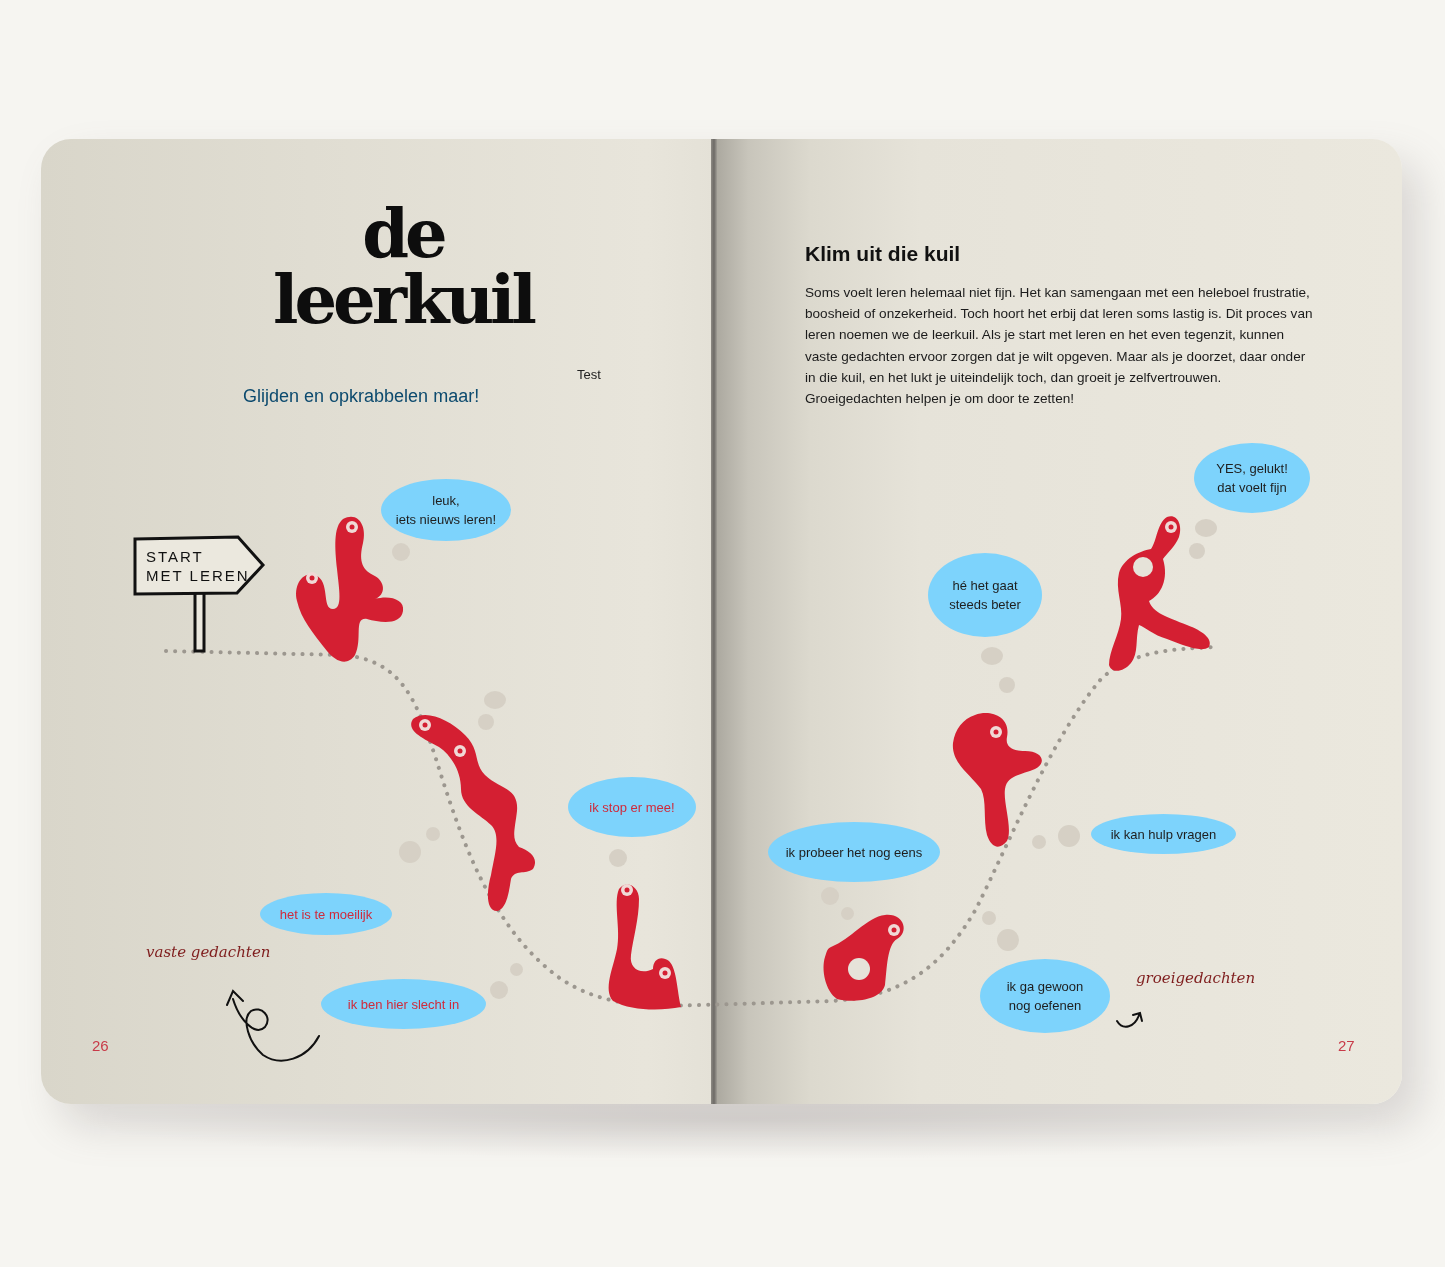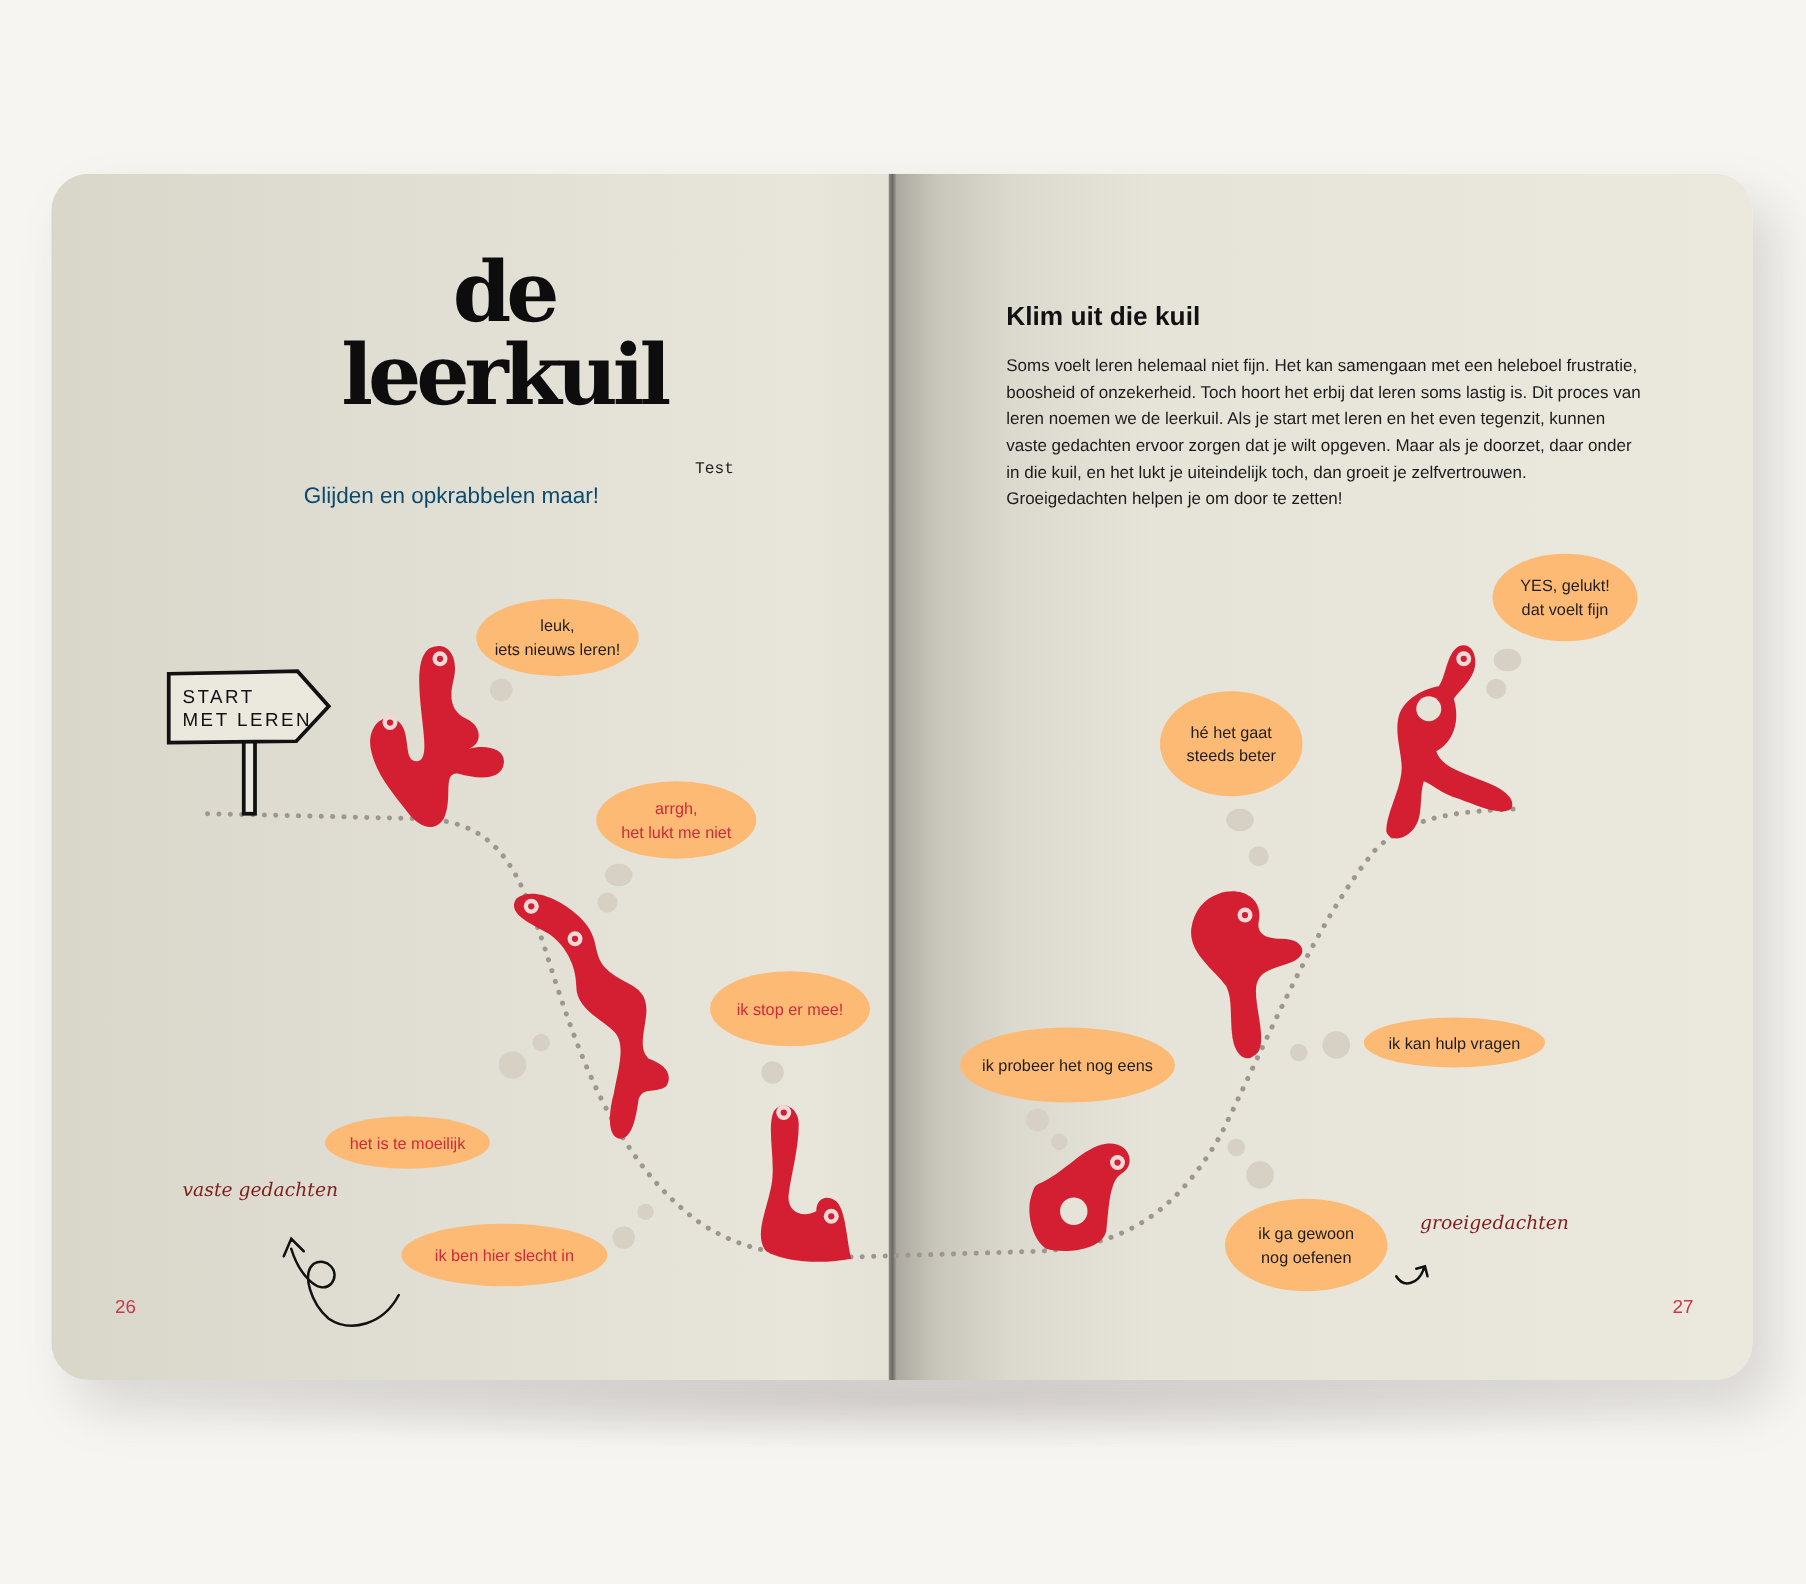--- a/index.html
+++ b/index.html
@@ -8,27 +8,27 @@
   .spread{position:absolute;left:41px;top:139px;width:1361px;height:965px;border-radius:30px;overflow:hidden;
     box-shadow:18px 22px 40px rgba(120,110,110,0.22);}
   .page{position:absolute;top:0;height:965px;}
   .page-left{left:0;width:673px;background:linear-gradient(90deg,#d9d6ca 0%,#e0ddd2 40%,#e8e5db 90%,#e4e1d7 100%);}
   .page-right{left:673px;width:688px;background:linear-gradient(90deg,#a9a69d 0%,#c8c5bb 5%,#dcd9ce 14%,#e6e3d9 30%,#ebe8de 100%);}
   .gutter{position:absolute;left:670px;top:0;width:6px;height:965px;background:linear-gradient(90deg,#8d8a84,#6d6a66,#a19e96);}
 
   .title{position:absolute;left:182px;top:62px;width:360px;font-family:"DejaVu Serif",serif;font-weight:bold;color:#0d0d0d;text-align:center;line-height:66px;font-size:67px;letter-spacing:-4px;}
   .title .l1{display:block;}
   .title .l2{display:block;text-align:center;}
-  .test{position:absolute;left:515px;top:228px;font-size:13px;color:#222;font-family:Liberation Mono, monospace;}
+  .test{position:absolute;left:536px;top:228px;font-size:13px;color:#222;}
   .subtitle{position:absolute;left:202px;top:247px;font-size:18px;color:#0c4a6e;}
 
   .heading{position:absolute;left:764px;top:103px;font-size:21px;font-weight:bold;color:#111;}
   .body-text{position:absolute;left:764px;top:143px;width:510px;font-size:13.6px;line-height:21.2px;color:#1c1c1c;}
 
-  .bubble{position:absolute;background:#fdba74;border-radius:50%;display:flex;align-items:center;justify-content:center;text-align:center;font-size:13px;line-height:19px;color:#1e1e1e;}
+  .bubble{position:absolute;background:#7dd3fc;border-radius:50%;display:flex;align-items:center;justify-content:center;text-align:center;font-size:13px;line-height:19px;color:#1e1e1e;}
   .bubble.neg{color:#cf2a3b;}
   .dot{position:absolute;background:#d6d0c5;border-radius:50%;}
   .pagenum{position:absolute;top:898px;font-size:15px;color:#c83a48;}
   .script{position:absolute;font-family:"DejaVu Serif",serif;font-style:italic;font-size:15px;color:#7f1d1d;}
   svg.art{position:absolute;left:0;top:0;}
 </style>
 </head>
 <body>
 
 <div class="shadow"></div>
@@ -109,26 +109,20 @@
   </svg>
 
   <div class="bubble" style="left:340px;top:340px;width:130px;height:62px;">
     <div>
         <div>leuk,</div>
         <div>iets nieuws leren!</div>
       </div>
   </div>
   <div class="dot" style="left:351px;top:404px;width:18px;height:18px;"></div>
 
-  <div class="bubble neg" style="left:436px;top:486px;width:128px;height:62px;">
-    <div>
-        <div>arrgh,</div>
-        <div>het lukt me niet</div>
-      </div>
-  </div>
   <div class="dot" style="left:443px;top:552px;width:22px;height:18px;"></div>
   <div class="dot" style="left:437px;top:575px;width:16px;height:16px;"></div>
 
   <div class="bubble neg" style="left:527px;top:638px;width:128px;height:60px;">
     <div>ik stop er mee!</div>
   </div>
   <div class="dot" style="left:568px;top:710px;width:18px;height:18px;"></div>
 
   <div class="bubble neg" style="left:219px;top:754px;width:132px;height:42px;">
     <div>het is te moeilijk</div>

